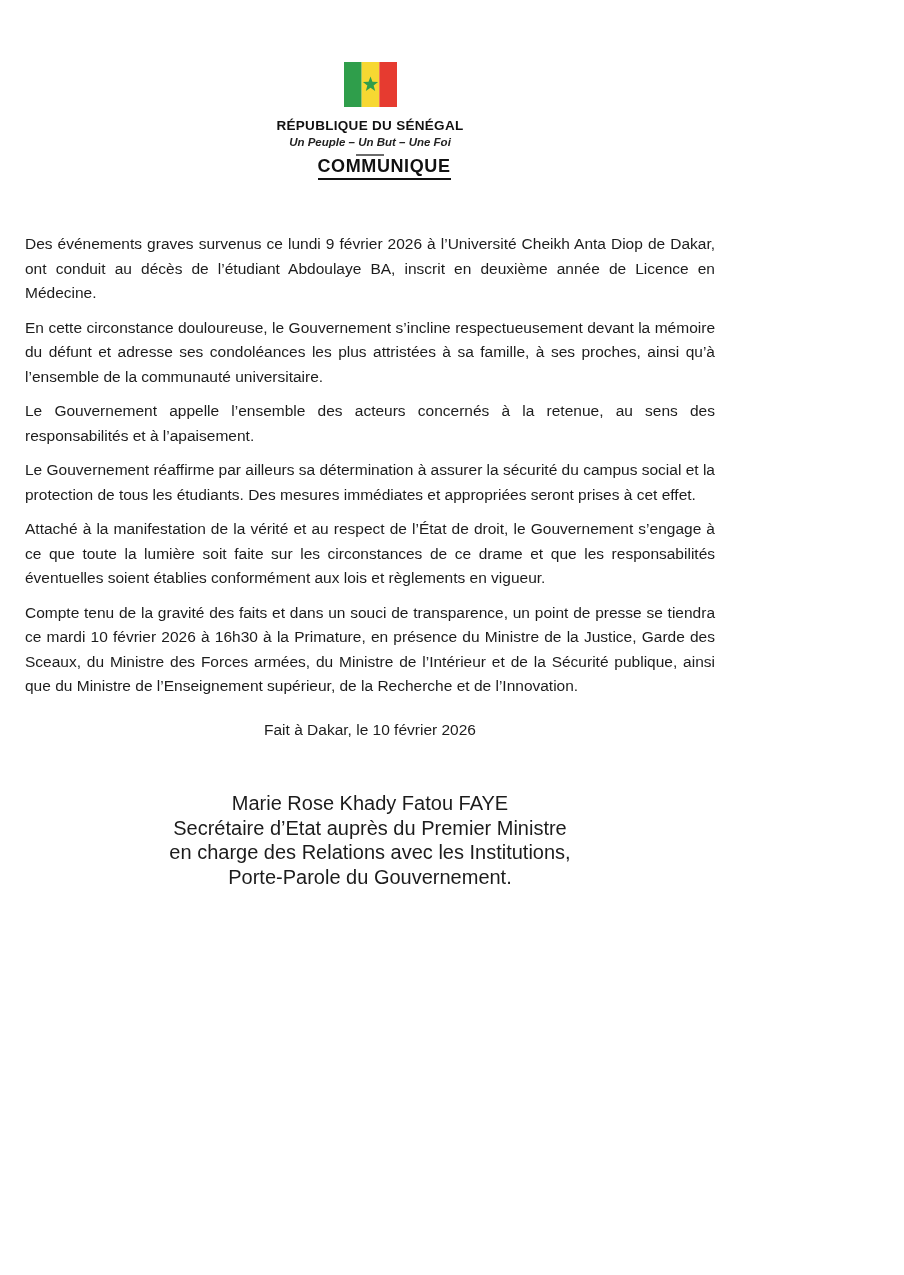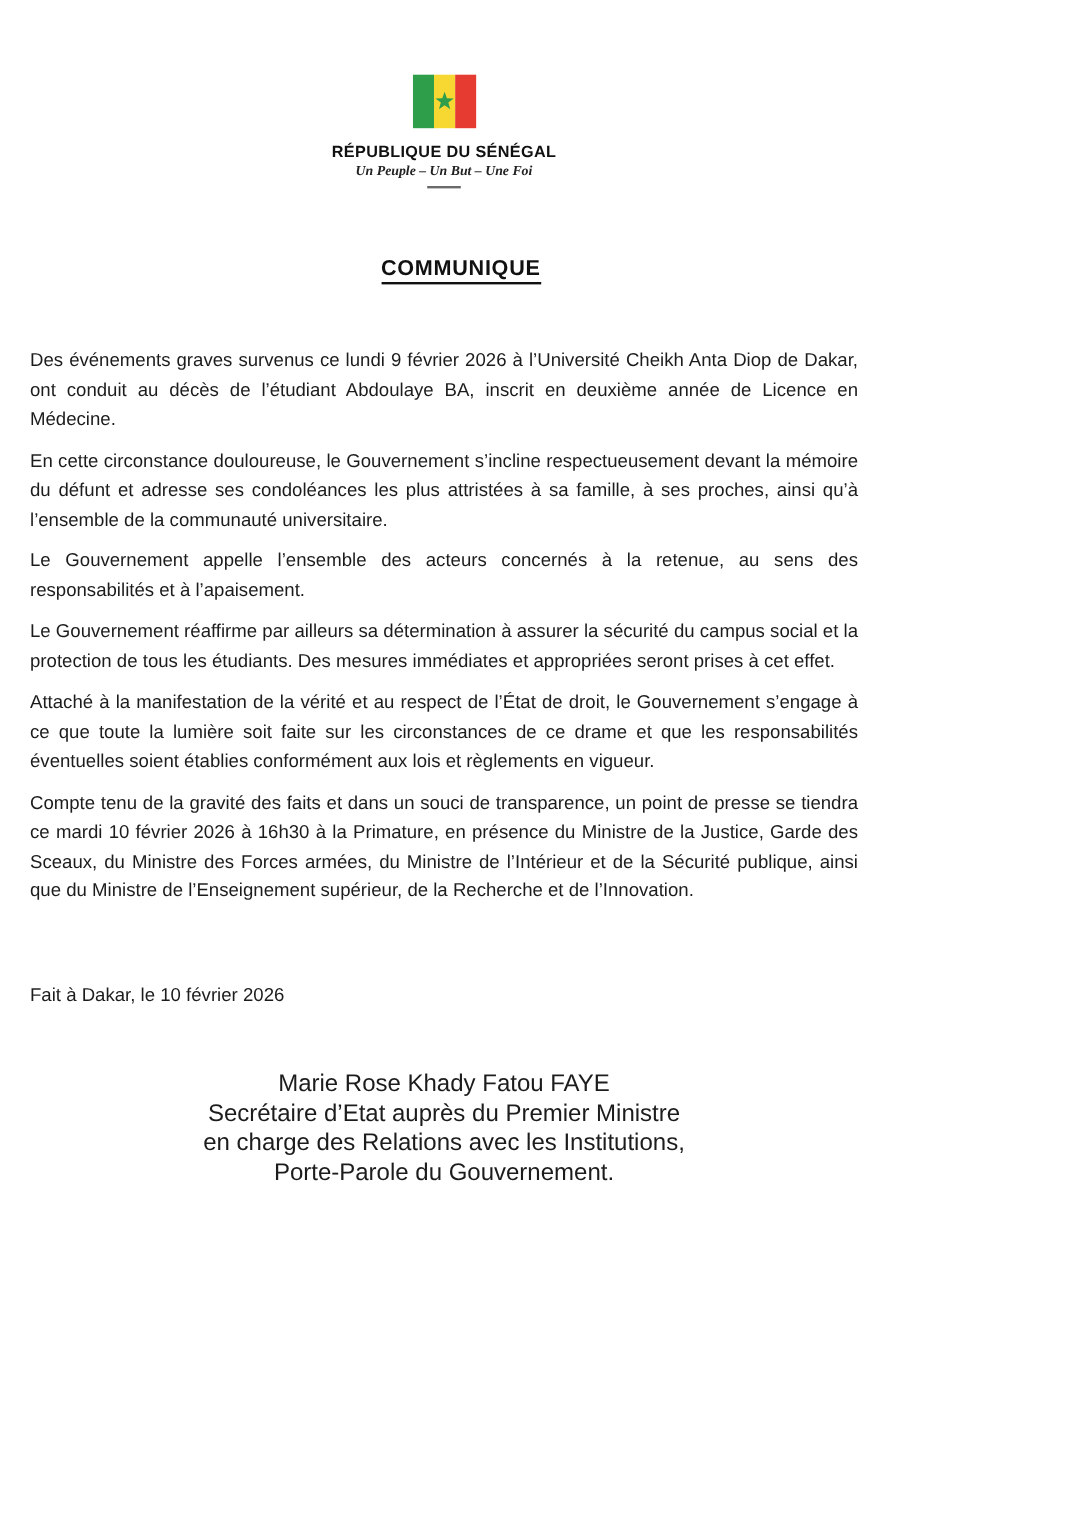--- a/index.html
+++ b/index.html
@@ -20,35 +20,34 @@
   .flag { display: inline-block; }
   .country-name {
     margin-top: 7px;
     font-size: 13.5px;
     font-weight: bold;
     letter-spacing: 0.3px;
     color: #111111;
   }
   .motto {
     margin-top: 3px;
-    font-family: Liberation Serif, serif;
+    font-family: Liberation Sans, sans-serif;
     font-style: italic;
     font-weight: bold;
     font-size: 11.5px;
     color: #222222;
   }
   .motto-rule {
     width: 28px;
     height: 2px;
     background: #6a6a6a;
     margin: 6px auto 0 auto;
   }
   
   .doc-title-wrap {
-    margin-top: 56px;
     text-align: center;
     padding-left: 28px;
   }
   .doc-title {
     display: inline-block;
     font-size: 18px;
     font-weight: bold;
     letter-spacing: 0.6px;
     color: #111111;
     border-bottom: 2px solid #111111;
@@ -60,22 +59,22 @@
     margin: 52px auto 0 auto;
   }
   .doc-body p {
     margin: 0 0 10px 0;
     font-size: 15.5px;
     line-height: 24.5px;
     text-align: justify;
     text-justify: inter-word;
   }
   .dateline {
-    margin-top: 62px;
-    text-align: left;
+    margin-top: 19px;
+    text-align: center;
     font-size: 15.5px;
     line-height: 24.5px;
   }
   .signature {
     margin-top: 49px;
     text-align: center;
     font-size: 20px;
     line-height: 24.5px;
   }
   

